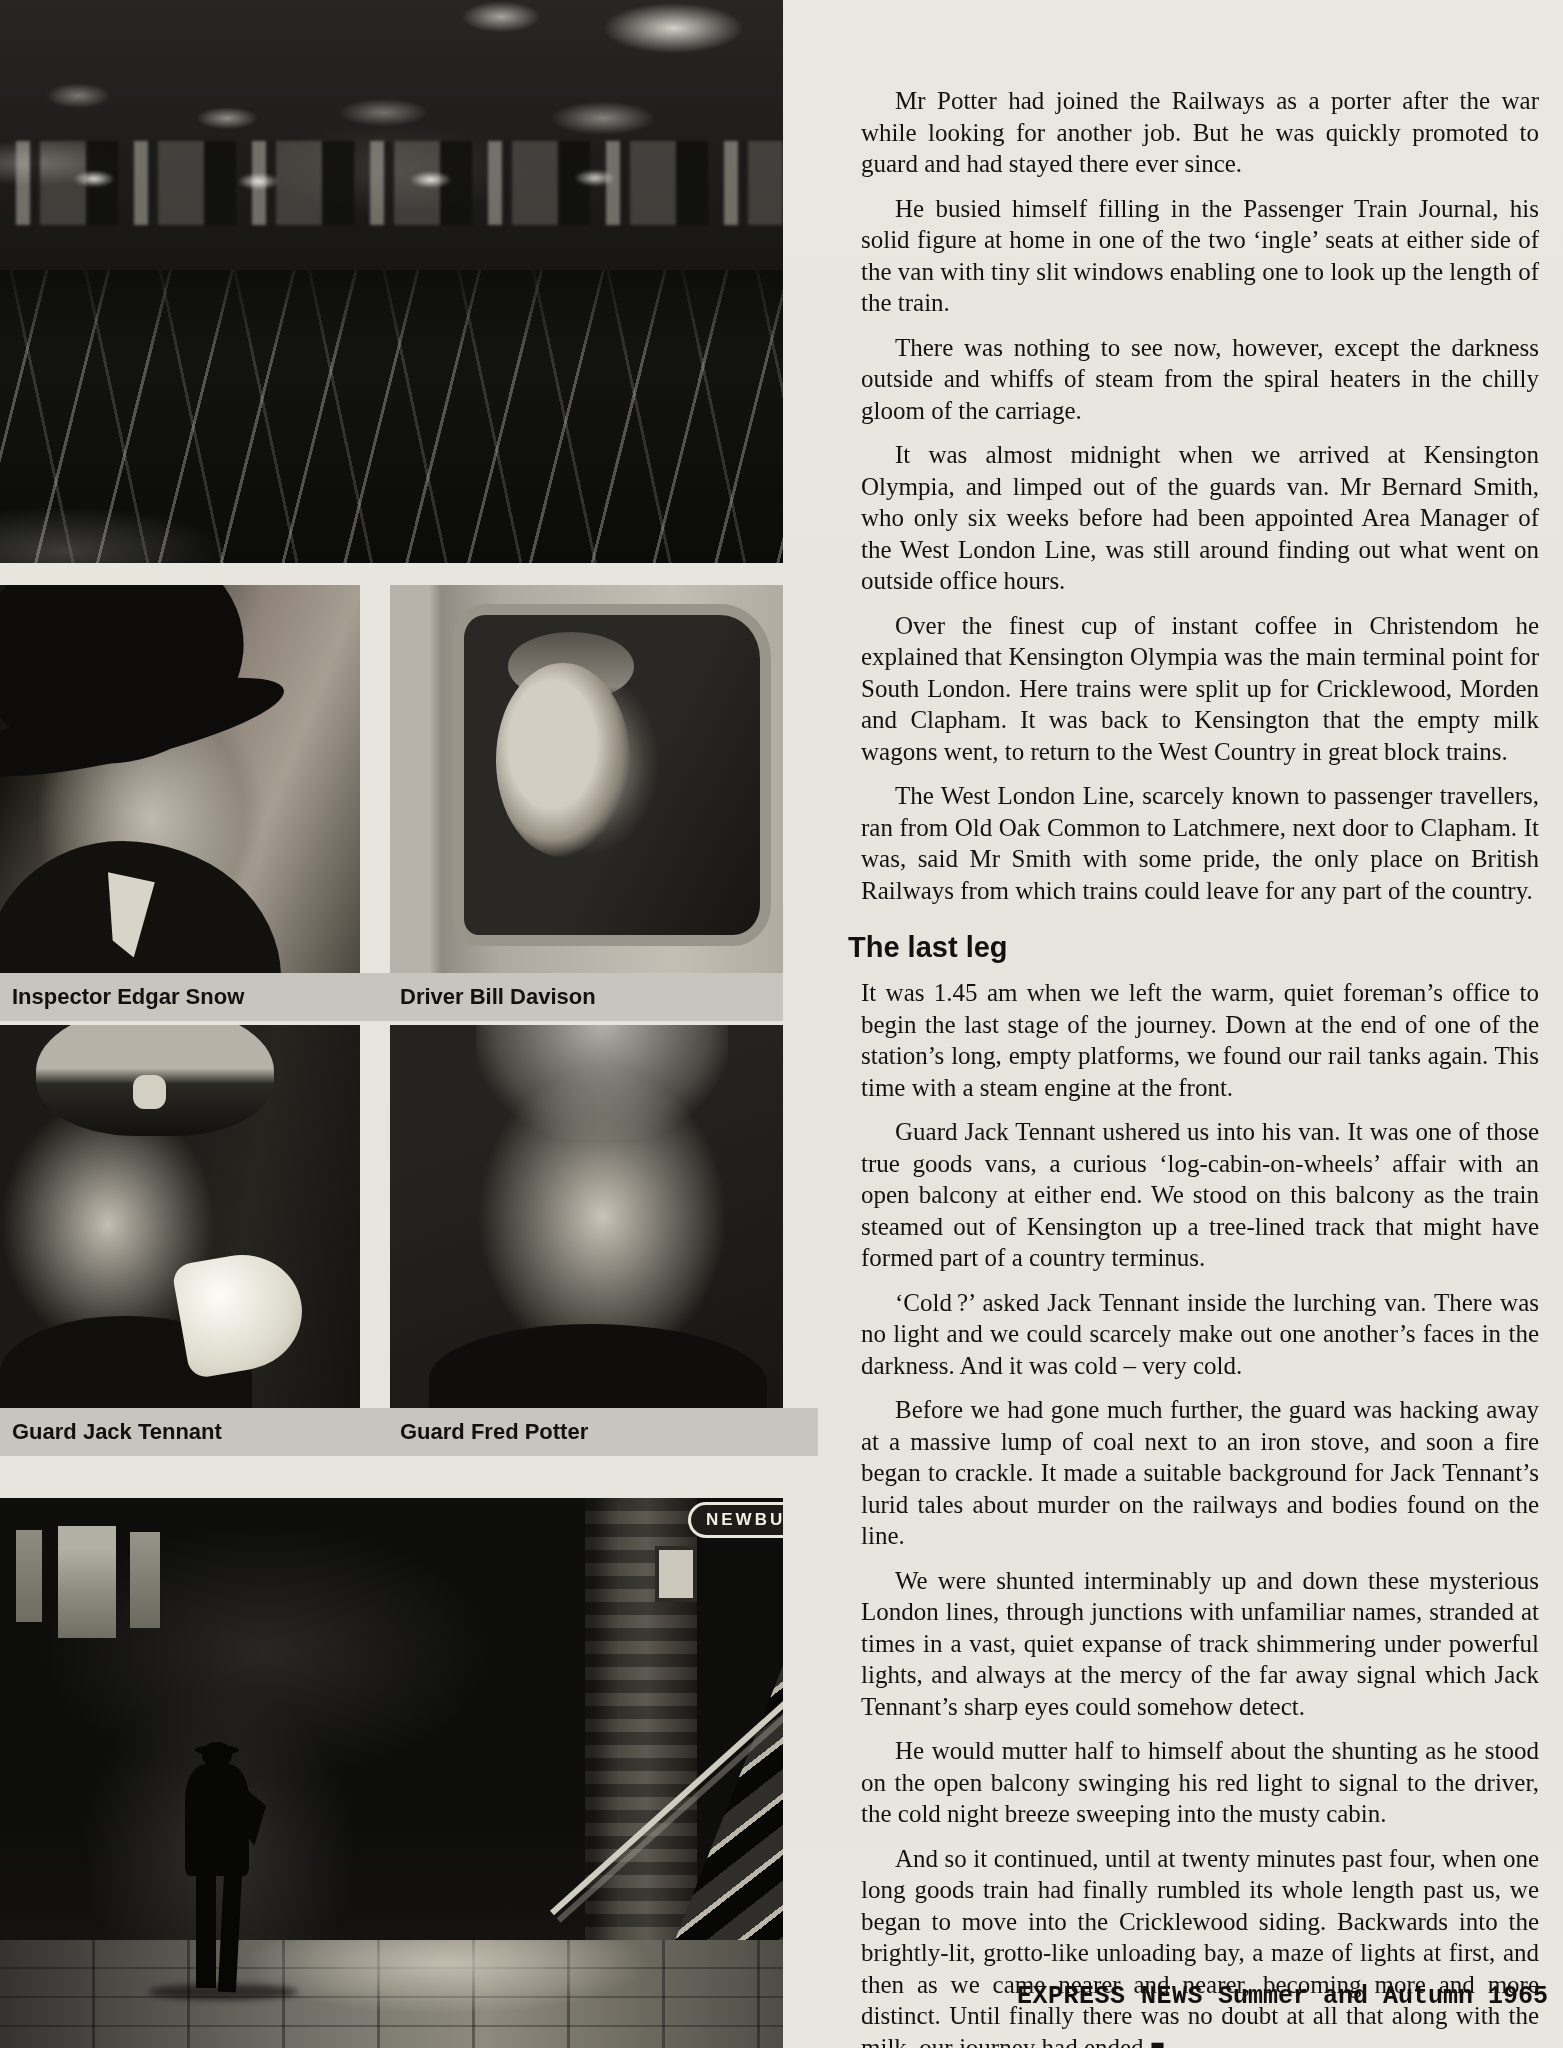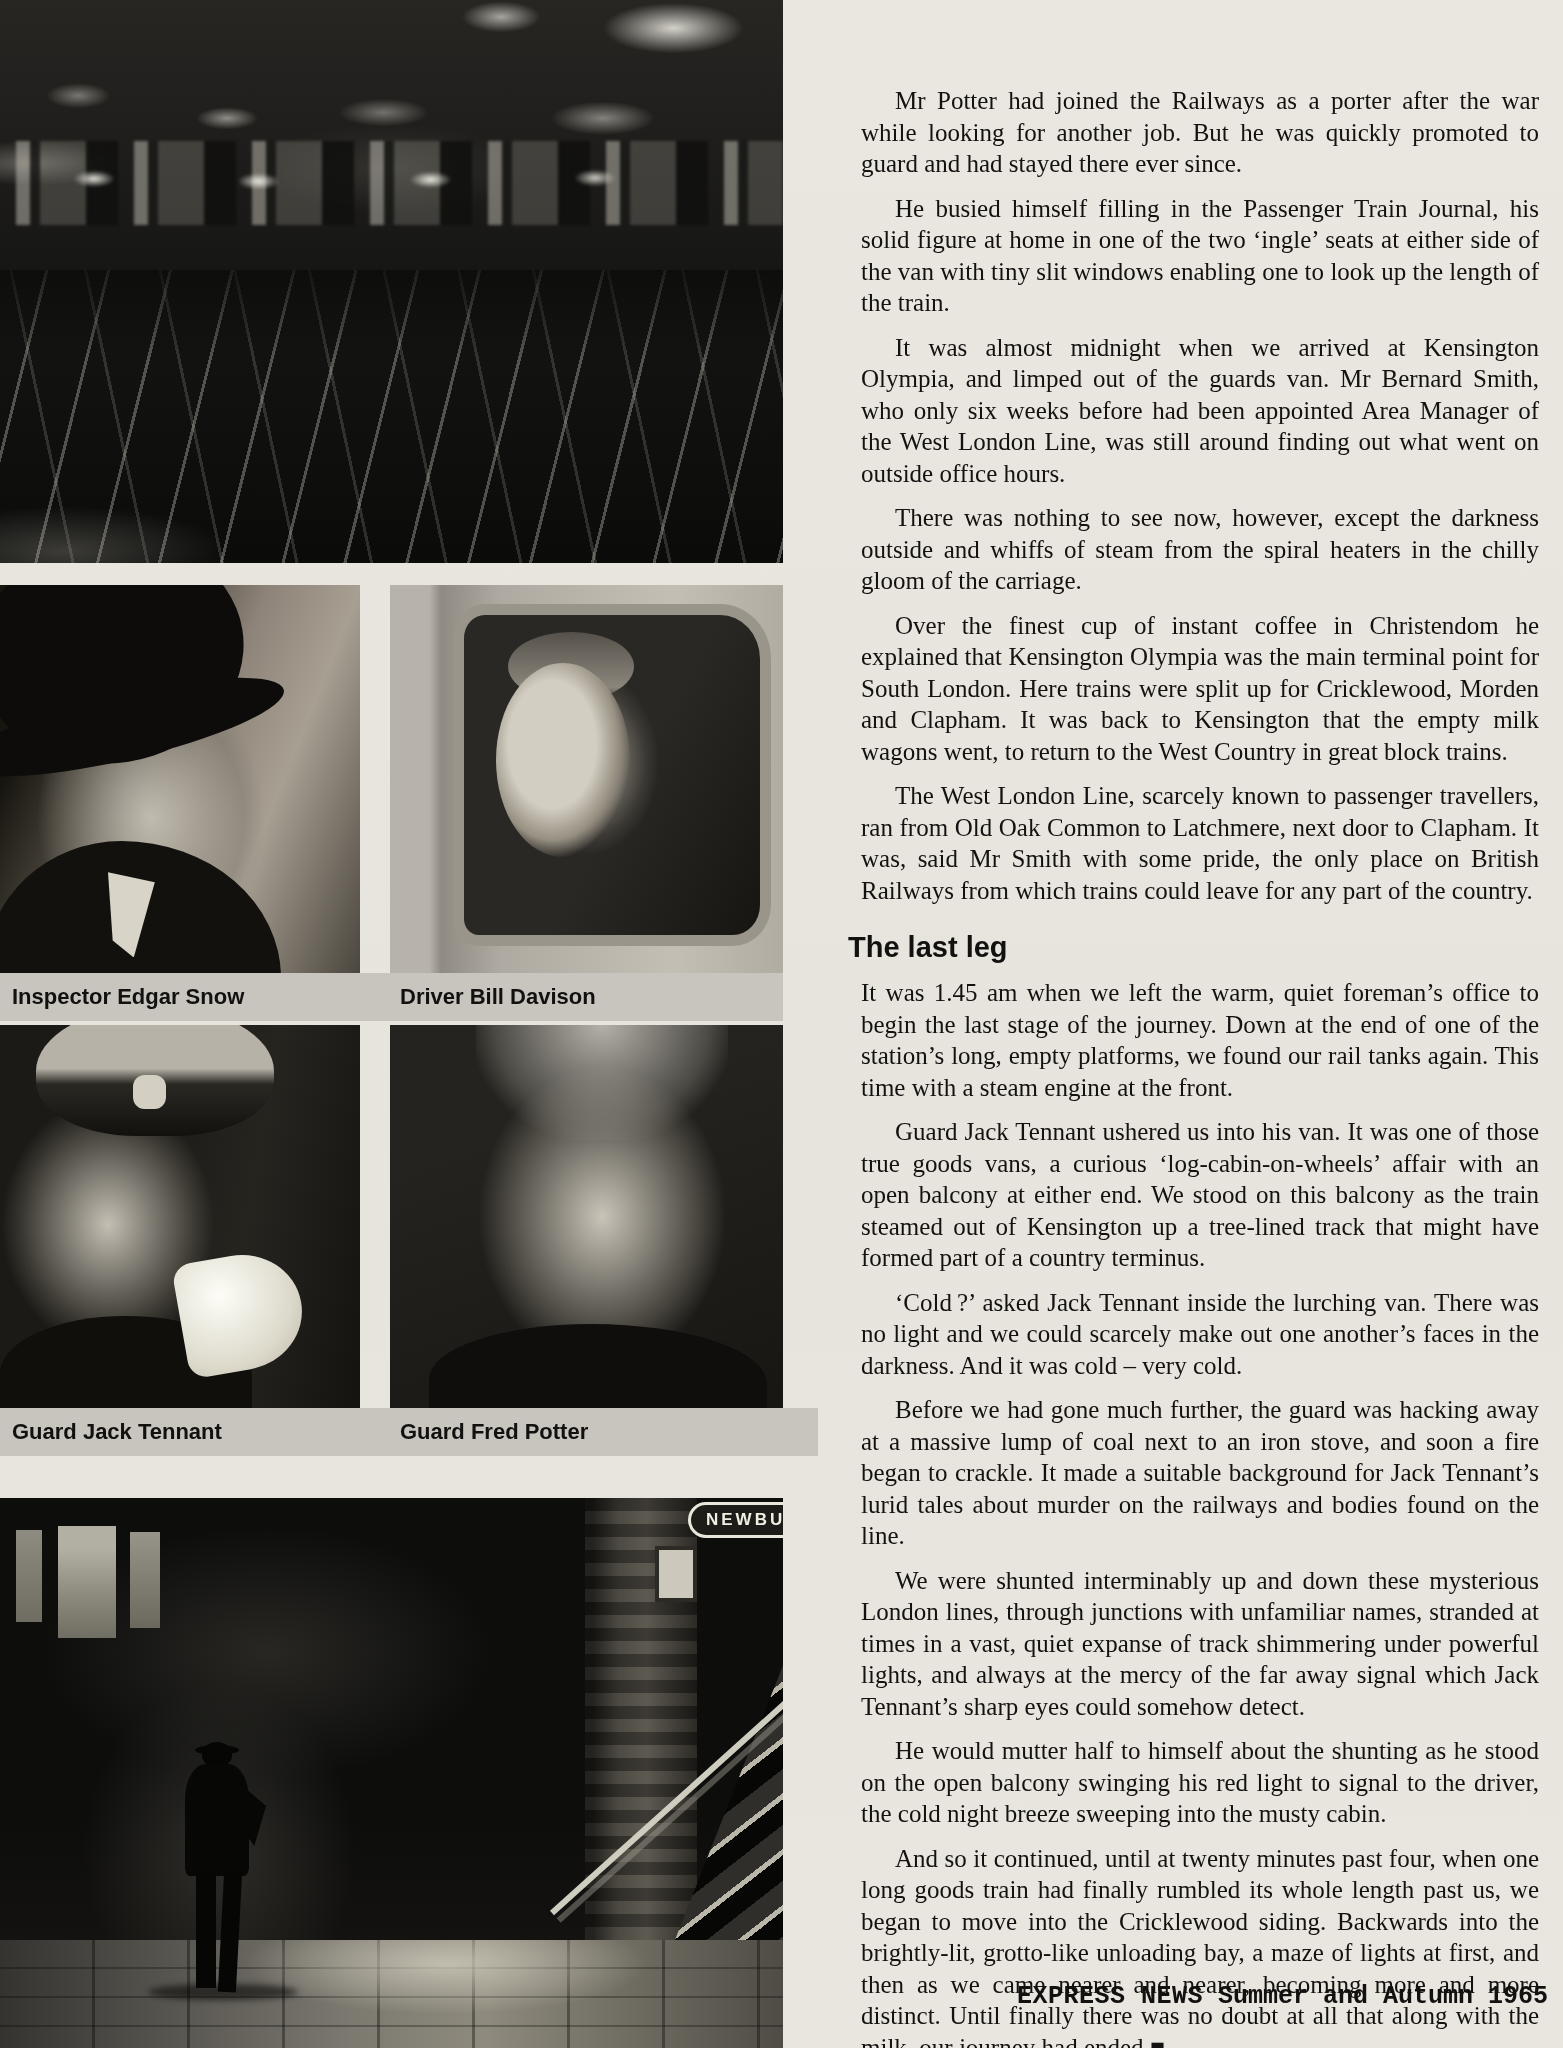--- a/index.html
+++ b/index.html
@@ -200,22 +200,22 @@
     <div class="leg2"></div>
   </div>
   <div class="sign">
     <span>NEWBU</span>
   </div>
 </div>
 
 <div id="article">
   <p>Mr Potter had joined the Railways as a porter after the war while looking for another job. But he was quickly promoted to guard and had stayed there ever since.</p>
   <p>He busied himself filling in the Passenger Train Journal, his solid figure at home in one of the two ‘ingle’ seats at either side of the van with tiny slit windows enabling one to look up the length of the train.</p>
+  <p>There was nothing to see now, however, except the darkness outside and whiffs of steam from the spiral heaters in the chilly gloom of the carriage.</p>
   <p>It was almost midnight when we arrived at Kensington Olympia, and limped out of the guards van. Mr Bernard Smith, who only six weeks before had been appointed Area Manager of the West London Line, was still around finding out what went on outside office hours.</p>
-  <p>There was nothing to see now, however, except the darkness outside and whiffs of steam from the spiral heaters in the chilly gloom of the carriage.</p>
   <p>Over the finest cup of instant coffee in Christendom he explained that Kensington Olympia was the main terminal point for South London. Here trains were split up for Cricklewood, Morden and Clapham. It was back to Kensington that the empty milk wagons went, to return to the West Country in great block trains.</p>
   <p>The West London Line, scarcely known to passenger travellers, ran from Old Oak Common to Latchmere, next door to Clapham. It was, said Mr Smith with some pride, the only place on British Railways from which trains could leave for any part of the country.</p>
   <h2>The last leg</h2>
   <p class="noindent">It was 1.45 am when we left the warm, quiet foreman’s office to begin the last stage of the journey. Down at the end of one of the station’s long, empty platforms, we found our rail tanks again. This time with a steam engine at the front.</p>
   <p>Guard Jack Tennant ushered us into his van. It was one of those true goods vans, a curious ‘log-cabin-on-wheels’ affair with an open balcony at either end. We stood on this balcony as the train steamed out of Kensington up a tree-lined track that might have formed part of a country terminus.</p>
   <p>‘Cold ?’ asked Jack Tennant inside the lurching van. There was no light and we could scarcely make out one another’s faces in the darkness. And it was cold – very cold.</p>
   <p>Before we had gone much further, the guard was hacking away at a massive lump of coal next to an iron stove, and soon a fire began to crackle. It made a suitable background for Jack Tennant’s lurid tales about murder on the railways and bodies found on the line.</p>
   <p>We were shunted interminably up and down these mysterious London lines, through junctions with unfamiliar names, stranded at times in a vast, quiet expanse of track shimmering under powerful lights, and always at the mercy of the far away signal which Jack Tennant’s sharp eyes could somehow detect.</p>
   <p>He would mutter half to himself about the shunting as he stood on the open balcony swinging his red light to signal to the driver, the cold night breeze sweeping into the musty cabin.</p>
   <p>And so it continued, until at twenty minutes past four, when one long goods train had finally rumbled its whole length past us, we began to move into the Cricklewood siding. Backwards into the brightly-lit, grotto-like unloading bay, a maze of lights at first, and then as we came nearer and nearer, becoming more and more distinct. Until finally there was no doubt at all that along with the milk, our journey had ended ■</p>

